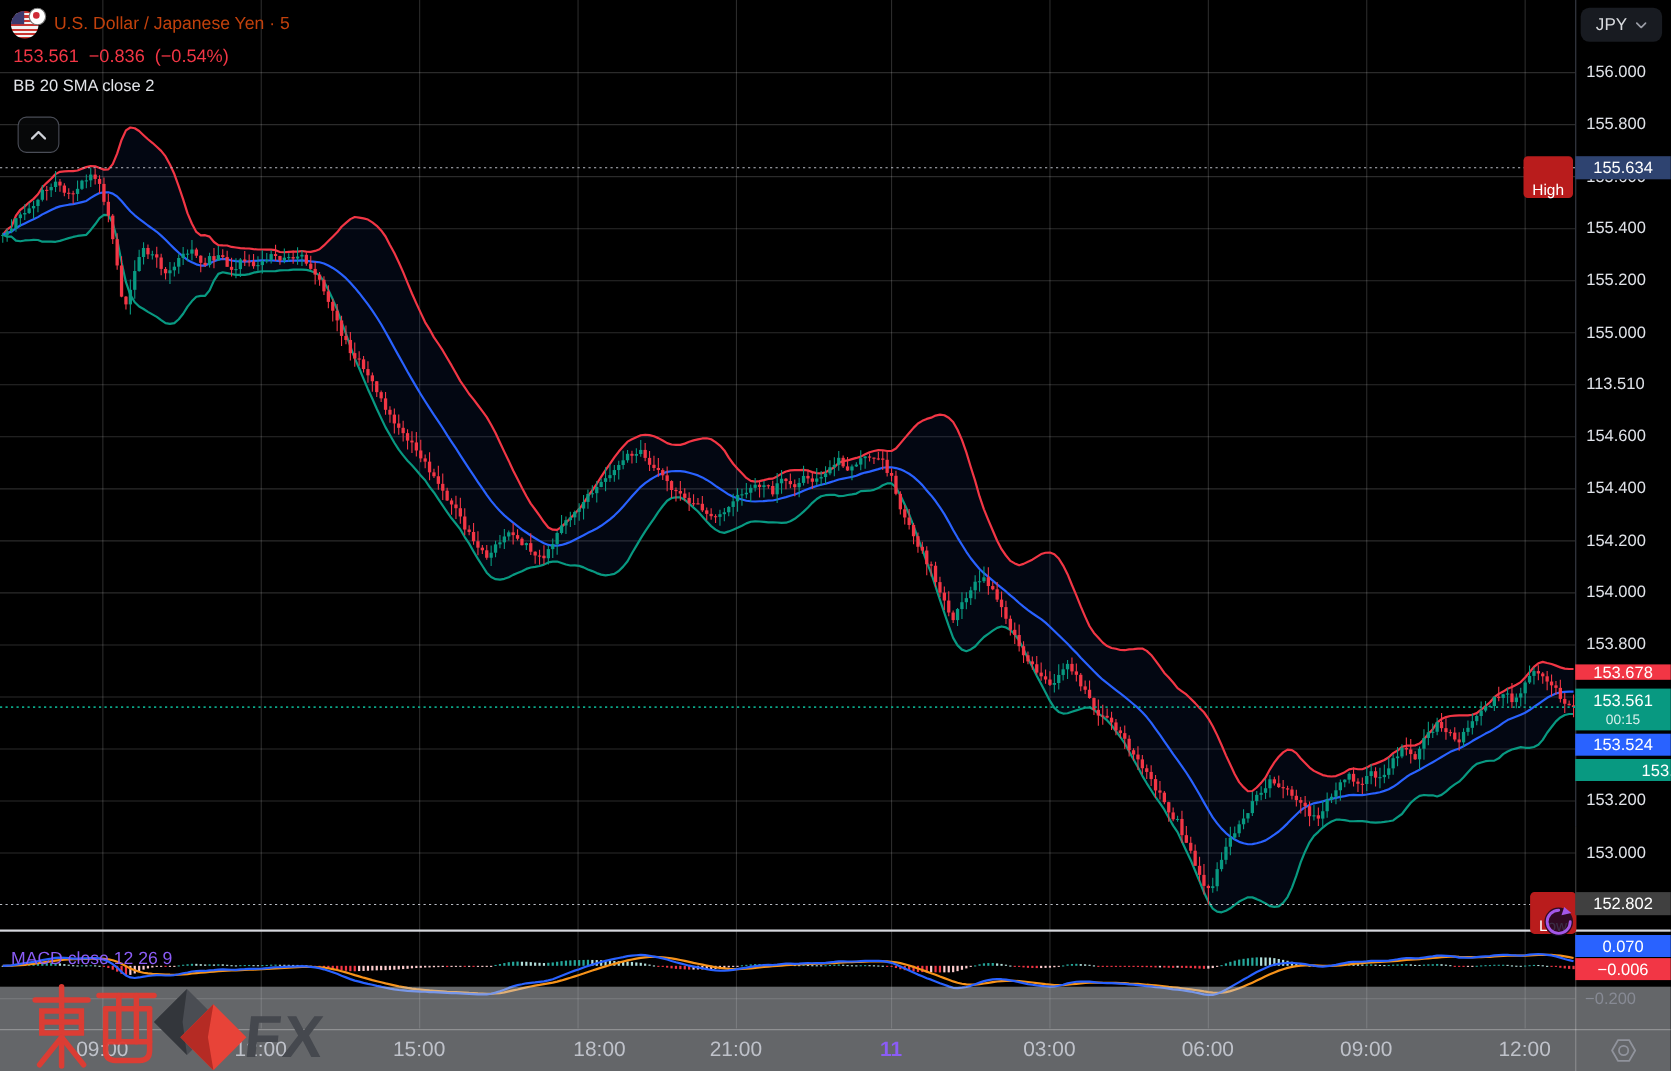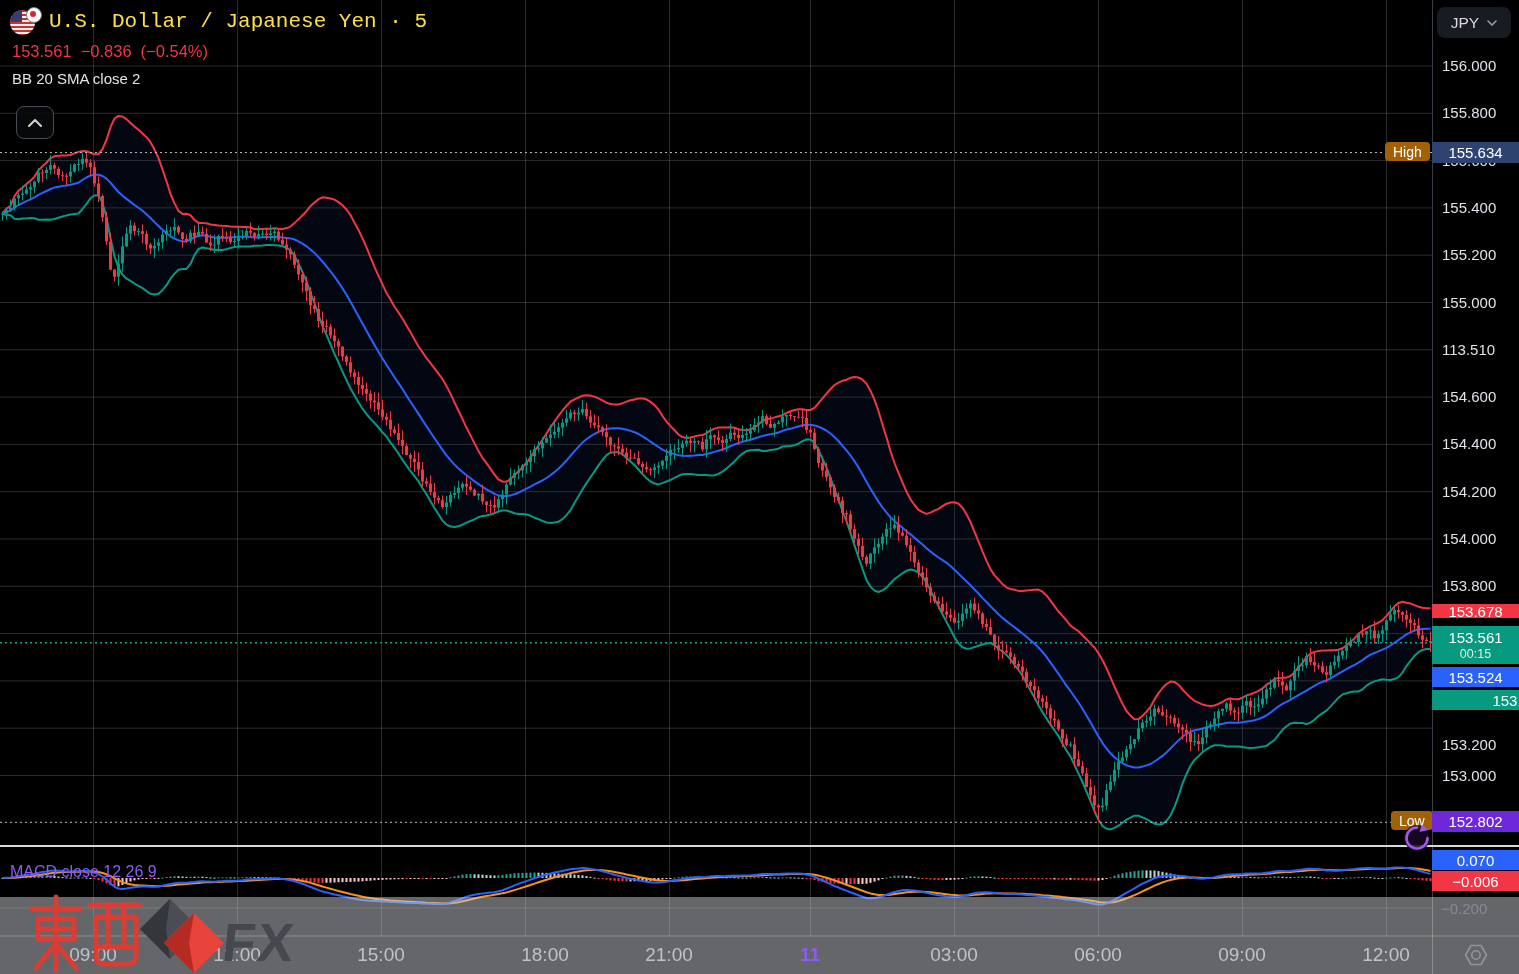--- a/index.html
+++ b/index.html
@@ -5,33 +5,33 @@
   html,body{margin:0;padding:0;background:#000;}
   #app{position:relative;width:1519px;height:974px;background:#000;overflow:hidden;
        font-family:"Liberation Sans",sans-serif;-webkit-font-smoothing:antialiased;}
   #chart{position:absolute;left:0;top:0;}
   
   #axis-panel{position:absolute;left:1432px;top:0;width:87px;height:751px;background:#000;
               border-left:1px solid #3a3e48;z-index:4;}
   .tick{position:absolute;left:9px;font-size:15px;color:#dfe2e8;line-height:16px;white-space:nowrap;}
   .badge{position:absolute;left:1432px;width:87px;z-index:6;display:flex;flex-direction:column;
          align-items:center;justify-content:center;color:#fff;font-size:15px;font-weight:500;}
-  .pill{position:absolute;z-index:6;height:19px;border-radius:4px;background:#a16207;color:#fff;
-        font-size:14px;display:flex;align-items:center;padding:0 8px;}
+  .pill{position:absolute;z-index:6;height:38px;border-radius:4px;background:#b91c1c;color:#fff;
+        font-size:14px;display:flex;align-items:flex-end;padding:0 8px;}
   
   #legend{position:absolute;left:10px;top:8px;z-index:7;pointer-events:none;}
   #symbol-row{display:flex;align-items:center;gap:8px;}
   .flagwrap{position:relative;width:31px;height:27px;pointer-events:auto;}
   .flag-us{position:absolute;left:0;top:2px;width:25px;height:25px;border-radius:50%;overflow:hidden;
            background:repeating-linear-gradient(#c9342f 0 2px,#f2f2f2 2px 4px);}
   .flag-us::after{content:"";position:absolute;left:0;top:0;width:12px;height:12px;background:#3c3b6e;}
   .flag-jp{position:absolute;left:16px;top:-1px;width:14px;height:14px;border-radius:50%;background:#fff;
            border:1px solid #777;}
   .flag-jp::after{content:"";position:absolute;left:3px;top:3px;width:6px;height:6px;border-radius:50%;background:#cf2b36;}
-  #title{font-size:21px;font-weight:500;color:#fde047;font-family:Liberation Mono, monospace;}
+  #title{font-size:16px;font-weight:500;color:#c2410c;}
   #price-row{margin:7px 0 0 2px;font-size:16.5px;font-weight:500;color:#f23645;display:flex;gap:9px;}
   #bb-label{margin:9px 0 0 2px;font-size:15px;color:#e2e4e9;}
   #collapse-btn{position:absolute;left:6px;top:98px;width:36px;height:31px;border:1px solid #4a4d57;
                 border-radius:8px;background:rgba(8,9,11,.85);display:flex;align-items:center;
                 justify-content:center;pointer-events:auto;cursor:pointer;}
   
   #jpy-btn{position:absolute;left:1437px;top:7px;width:74px;height:31px;background:#181b21;
            border-radius:8px;z-index:7;display:flex;align-items:center;justify-content:center;gap:8px;
            color:#d8dade;font-size:15.5px;font-weight:500;cursor:pointer;}
   
@@ -1188,21 +1188,21 @@
       <div class="tick" style="top: 247.2px;">155.200</div>
       <div class="tick" style="top: 294.5px;">155.000</div>
       <div class="tick" style="top: 341.8px;">113.510</div>
       <div class="tick" style="top: 389.1px;">154.600</div>
       <div class="tick" style="top: 436.4px;">154.400</div>
       <div class="tick" style="top: 483.7px;">154.200</div>
       <div class="tick" style="top: 531px;">154.000</div>
       <div class="tick" style="top: 578.3px;">153.800</div>
       <div class="tick" style="top: 625.6px;">153.600</div>
       <div class="tick" style="top: 672.9px;">153.400</div>
-      <div class="tick" style="top: 720.2px; margin-top: 17px;">153.200</div>
+      <div class="tick" style="top: 720.2px;">153.200</div>
       <div class="tick" style="top: 767.5px;">153.000</div>
       <div class="tick" style="top: 814.8px;">152.800</div>
     </div>
 
   <div id="pane-separator"></div>
 
   <div class="pill" style="left:1385px;top:142px;">
     <span>High</span>
   </div>
   <div class="badge" style="top:142px;height:21px;background:#2e4370;">
@@ -1219,21 +1219,21 @@
   <div class="badge" style="top:667px;height:20px;background:#2962ff;">
     <span>153.524</span>
   </div>
   <div class="badge" style="top:690px;height:20px;background:#089981;padding-left:44px;">
     <span>153.369</span>
   </div>
 
   <div class="pill" style="left:1391px;top:811px;">
     <span>Low</span>
   </div>
-  <div class="badge" style="top:811px;height:21px;background:#6d28d9;">
+  <div class="badge" style="top:811px;height:21px;background:#404040;">
     <span>152.802</span>
   </div>
 
   <div class="badge" style="top:850px;height:20px;background:#2962ff;">
     <span>0.070</span>
   </div>
   <div class="badge" style="top:871px;height:20px;background:#f23645;">
     <span>−0.006</span>
   </div>
 

